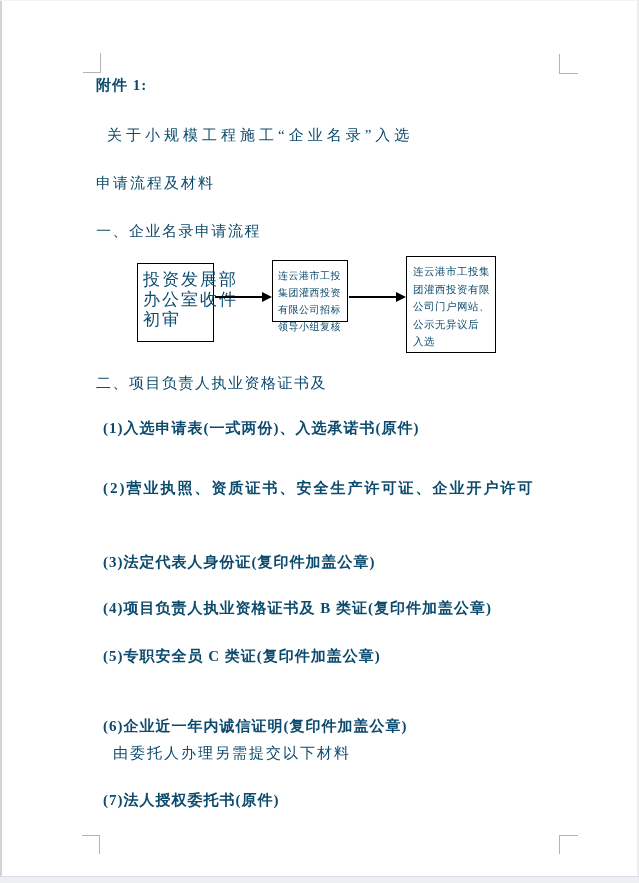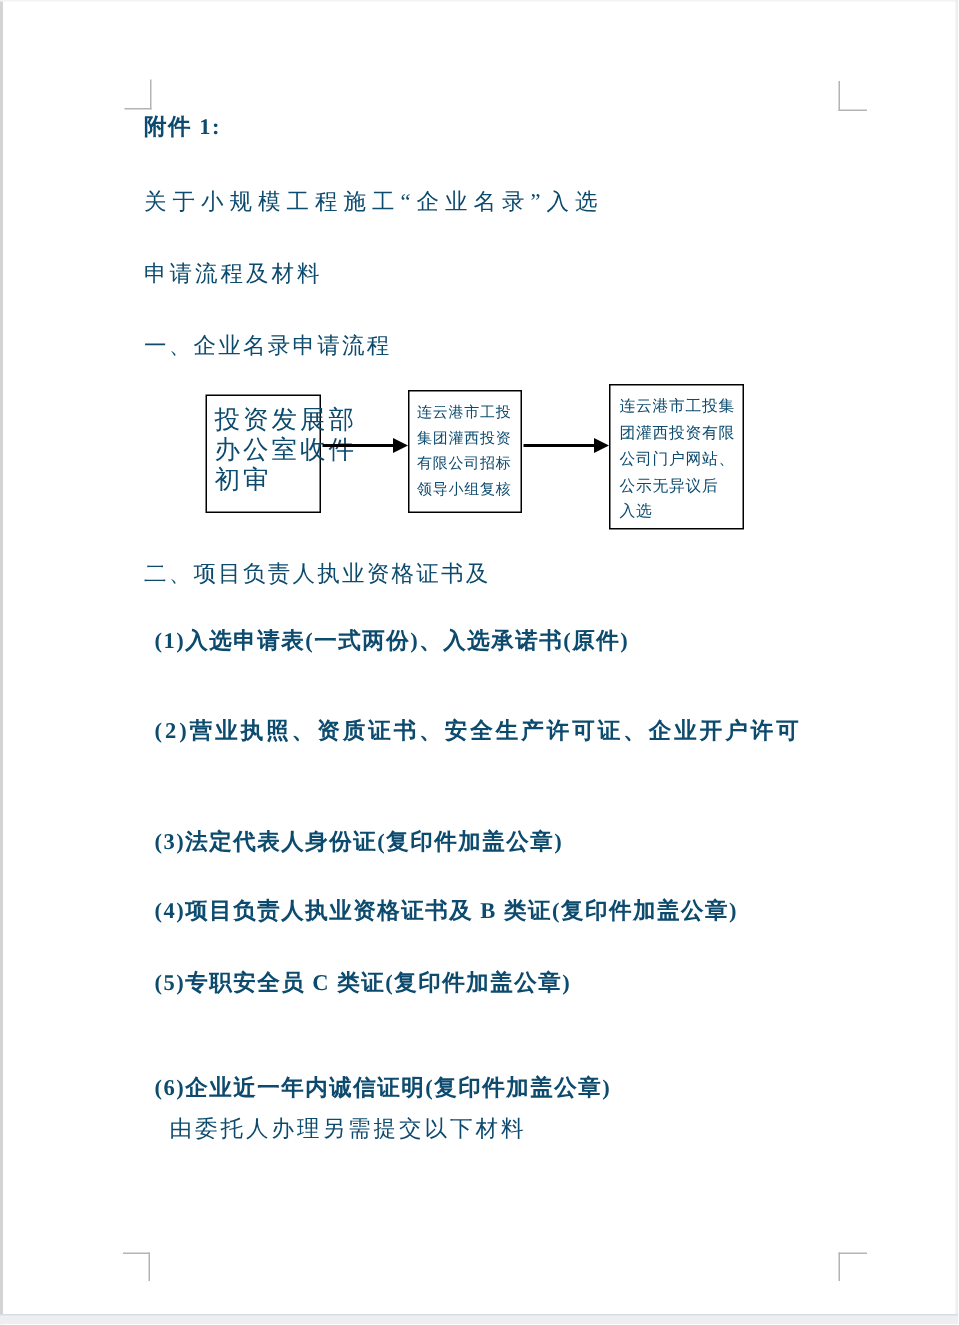--- a/index.html
+++ b/index.html
@@ -23,40 +23,40 @@
   .crop { position: absolute; }
   .crop.tl { left: 83px;  top: 53px;  width: 17px; height: 19px; border-right: 1px solid #b4b4b4; border-bottom: 1px solid #b4b4b4; }
   .crop.tr { left: 559px; top: 54px;  width: 18px; height: 19px; border-left: 1px solid #b4b4b4;  border-bottom: 1px solid #b4b4b4; }
   .crop.bl { left: 82px;  top: 835px; width: 17px; height: 18px; border-right: 1px solid #b4b4b4; border-top: 1px solid #b4b4b4; }
   .crop.br { left: 559px; top: 835px; width: 18px; height: 18px; border-left: 1px solid #b4b4b4;  border-top: 1px solid #b4b4b4; }
 
   
   .para { position: absolute; left: 96px; font-size: 15px; line-height: 17px; white-space: nowrap; letter-spacing: 1px; }
   .bold { font-weight: bold; }
   .attach  { top: 77px; }
-  .title1  { top: 127px; letter-spacing: 4px; }
+  .title1  { top: 127px; letter-spacing: 4px; margin-left: 11px; }
   .title2  { top: 175px; letter-spacing: 2px; }
   .sec1    { top: 223px; letter-spacing: 1.5px; }
   .sec2    { top: 375px; letter-spacing: 1.5px; }
   .i1      { top: 420px; text-indent: 7px; }
   .i2l1    { top: 480px; text-indent: 7px; letter-spacing: 2px; }
   .i2l2    { top: 502px; }
   .i3      { top: 554px; text-indent: 7px; }
   .i4      { top: 600px; text-indent: 7px; }
   .i5      { top: 648px; text-indent: 7px; }
   .i6      { top: 694px; text-indent: 7px; margin-top: 24px; }
   .note    { top: 745px; left: 113px; letter-spacing: 2px; }
   .i7      { top: 792px; text-indent: 7px; }
 
   
   .fc-box { position: absolute; box-sizing: border-box; border: 1.5px solid #000; background: #fff; }
   .fc-box .ln { white-space: nowrap; }
   .box1 { left: 137px; top: 263px; width: 77px; height: 79px; padding: 6px 0 0 5px;
           font-size: 17px; letter-spacing: 2px; line-height: 20px; }
-  .box2 { left: 272px; top: 260px; width: 76px; height: 82px; padding: 6px 0 0 5px;
+  .box2 { left: 272px; top: 260px; width: 76px; height: 62px; padding: 6px 0 0 5px;
           font-size: 10px; letter-spacing: 0.5px; line-height: 17px; }
   .box3 { left: 406px; top: 256px; width: 90px; height: 97px; padding: 6px 0 0 6px;
           font-size: 10.5px; letter-spacing: 0.5px; line-height: 17.5px; }
 
   .arrow { position: absolute; height: 2px; background: #000; }
   .arrow::after {
     content: ""; position: absolute; right: -10px; top: -4px;
     width: 0; height: 0;
     border-left: 10px solid #000;
     border-top: 5px solid transparent;
@@ -109,14 +109,15 @@
   </div>
 
   <div class="para sec2">二、项目负责人执业资格证书及</div>
   <div class="para i1 bold">(1)入选申请表(一式两份)、入选承诺书(原件)</div>
   <div class="para i2l1 bold">(2)营业执照、资质证书、安全生产许可证、企业开户许可</div>
   <div class="para i3 bold">(3)法定代表人身份证(复印件加盖公章)</div>
   <div class="para i4 bold">(4)项目负责人执业资格证书及 B 类证(复印件加盖公章)</div>
   <div class="para i5 bold">(5)专职安全员 C 类证(复印件加盖公章)</div>
   <div class="para i6 bold">(6)企业近一年内诚信证明(复印件加盖公章)</div>
   <div class="para note">由委托人办理另需提交以下材料</div>
+  <div class="para i7 bold">(7)法人授权委托书(原件)</div>
 
 </div>
 
 </body></html>

